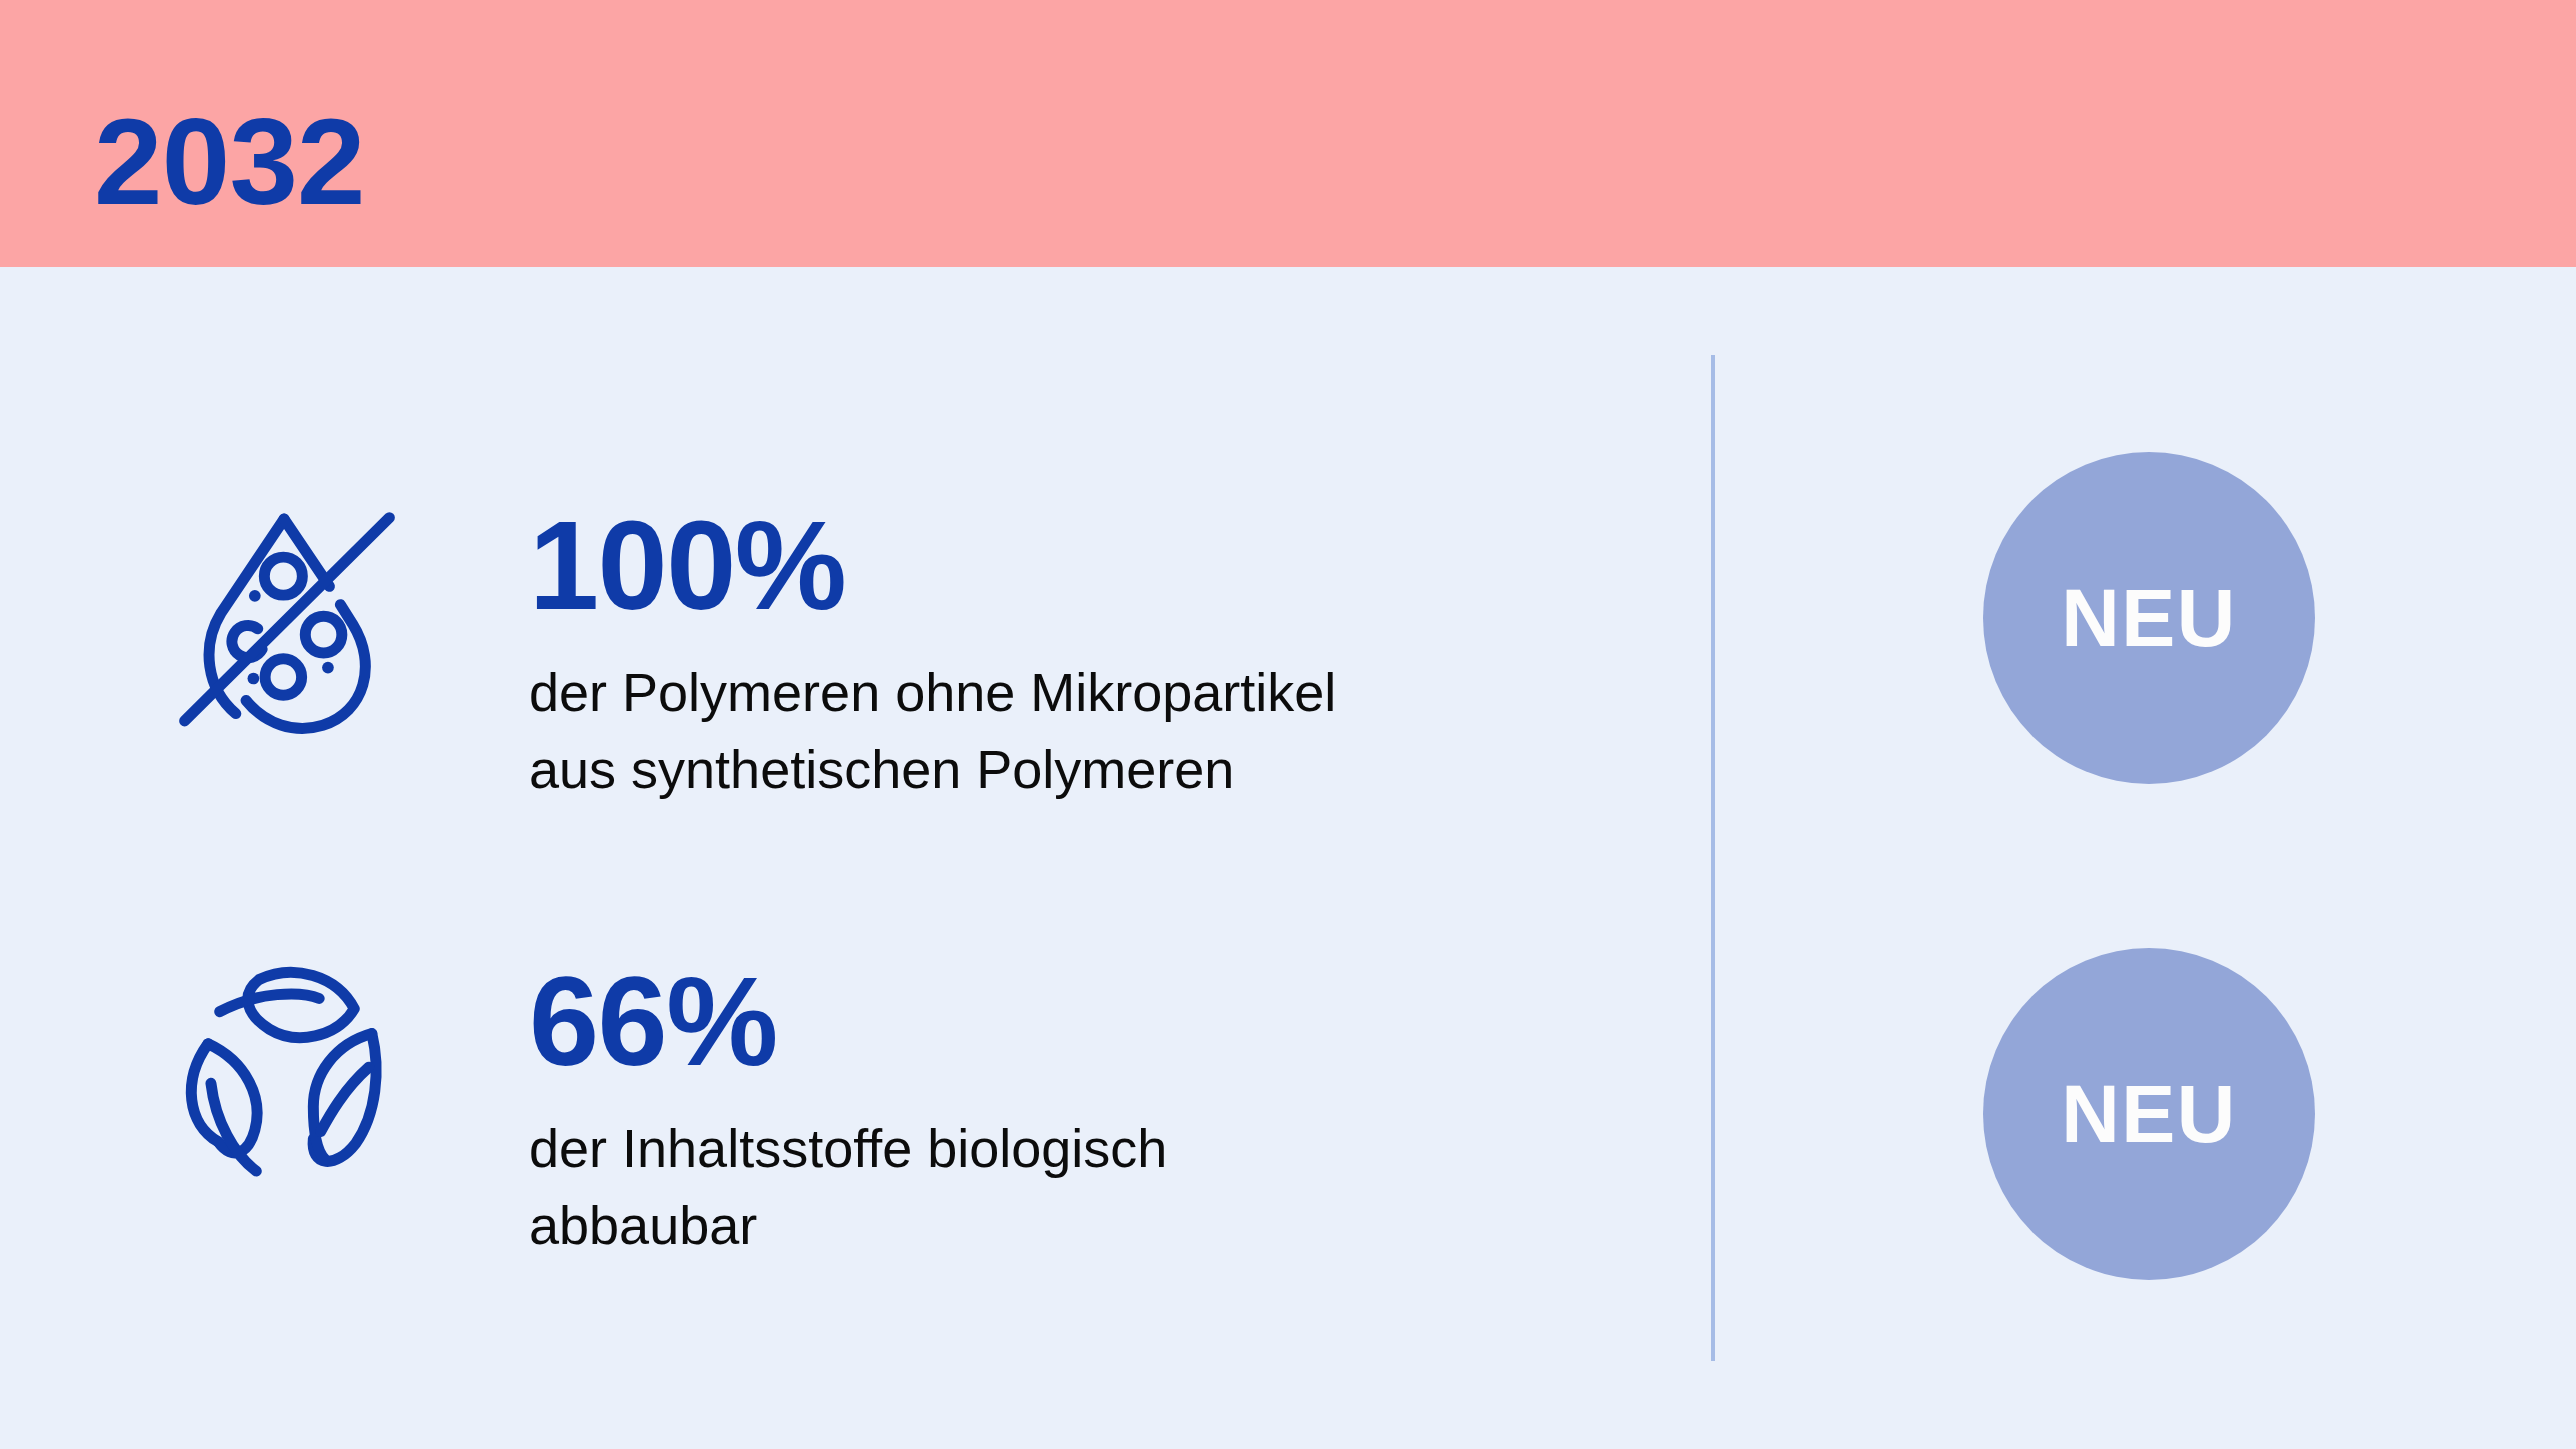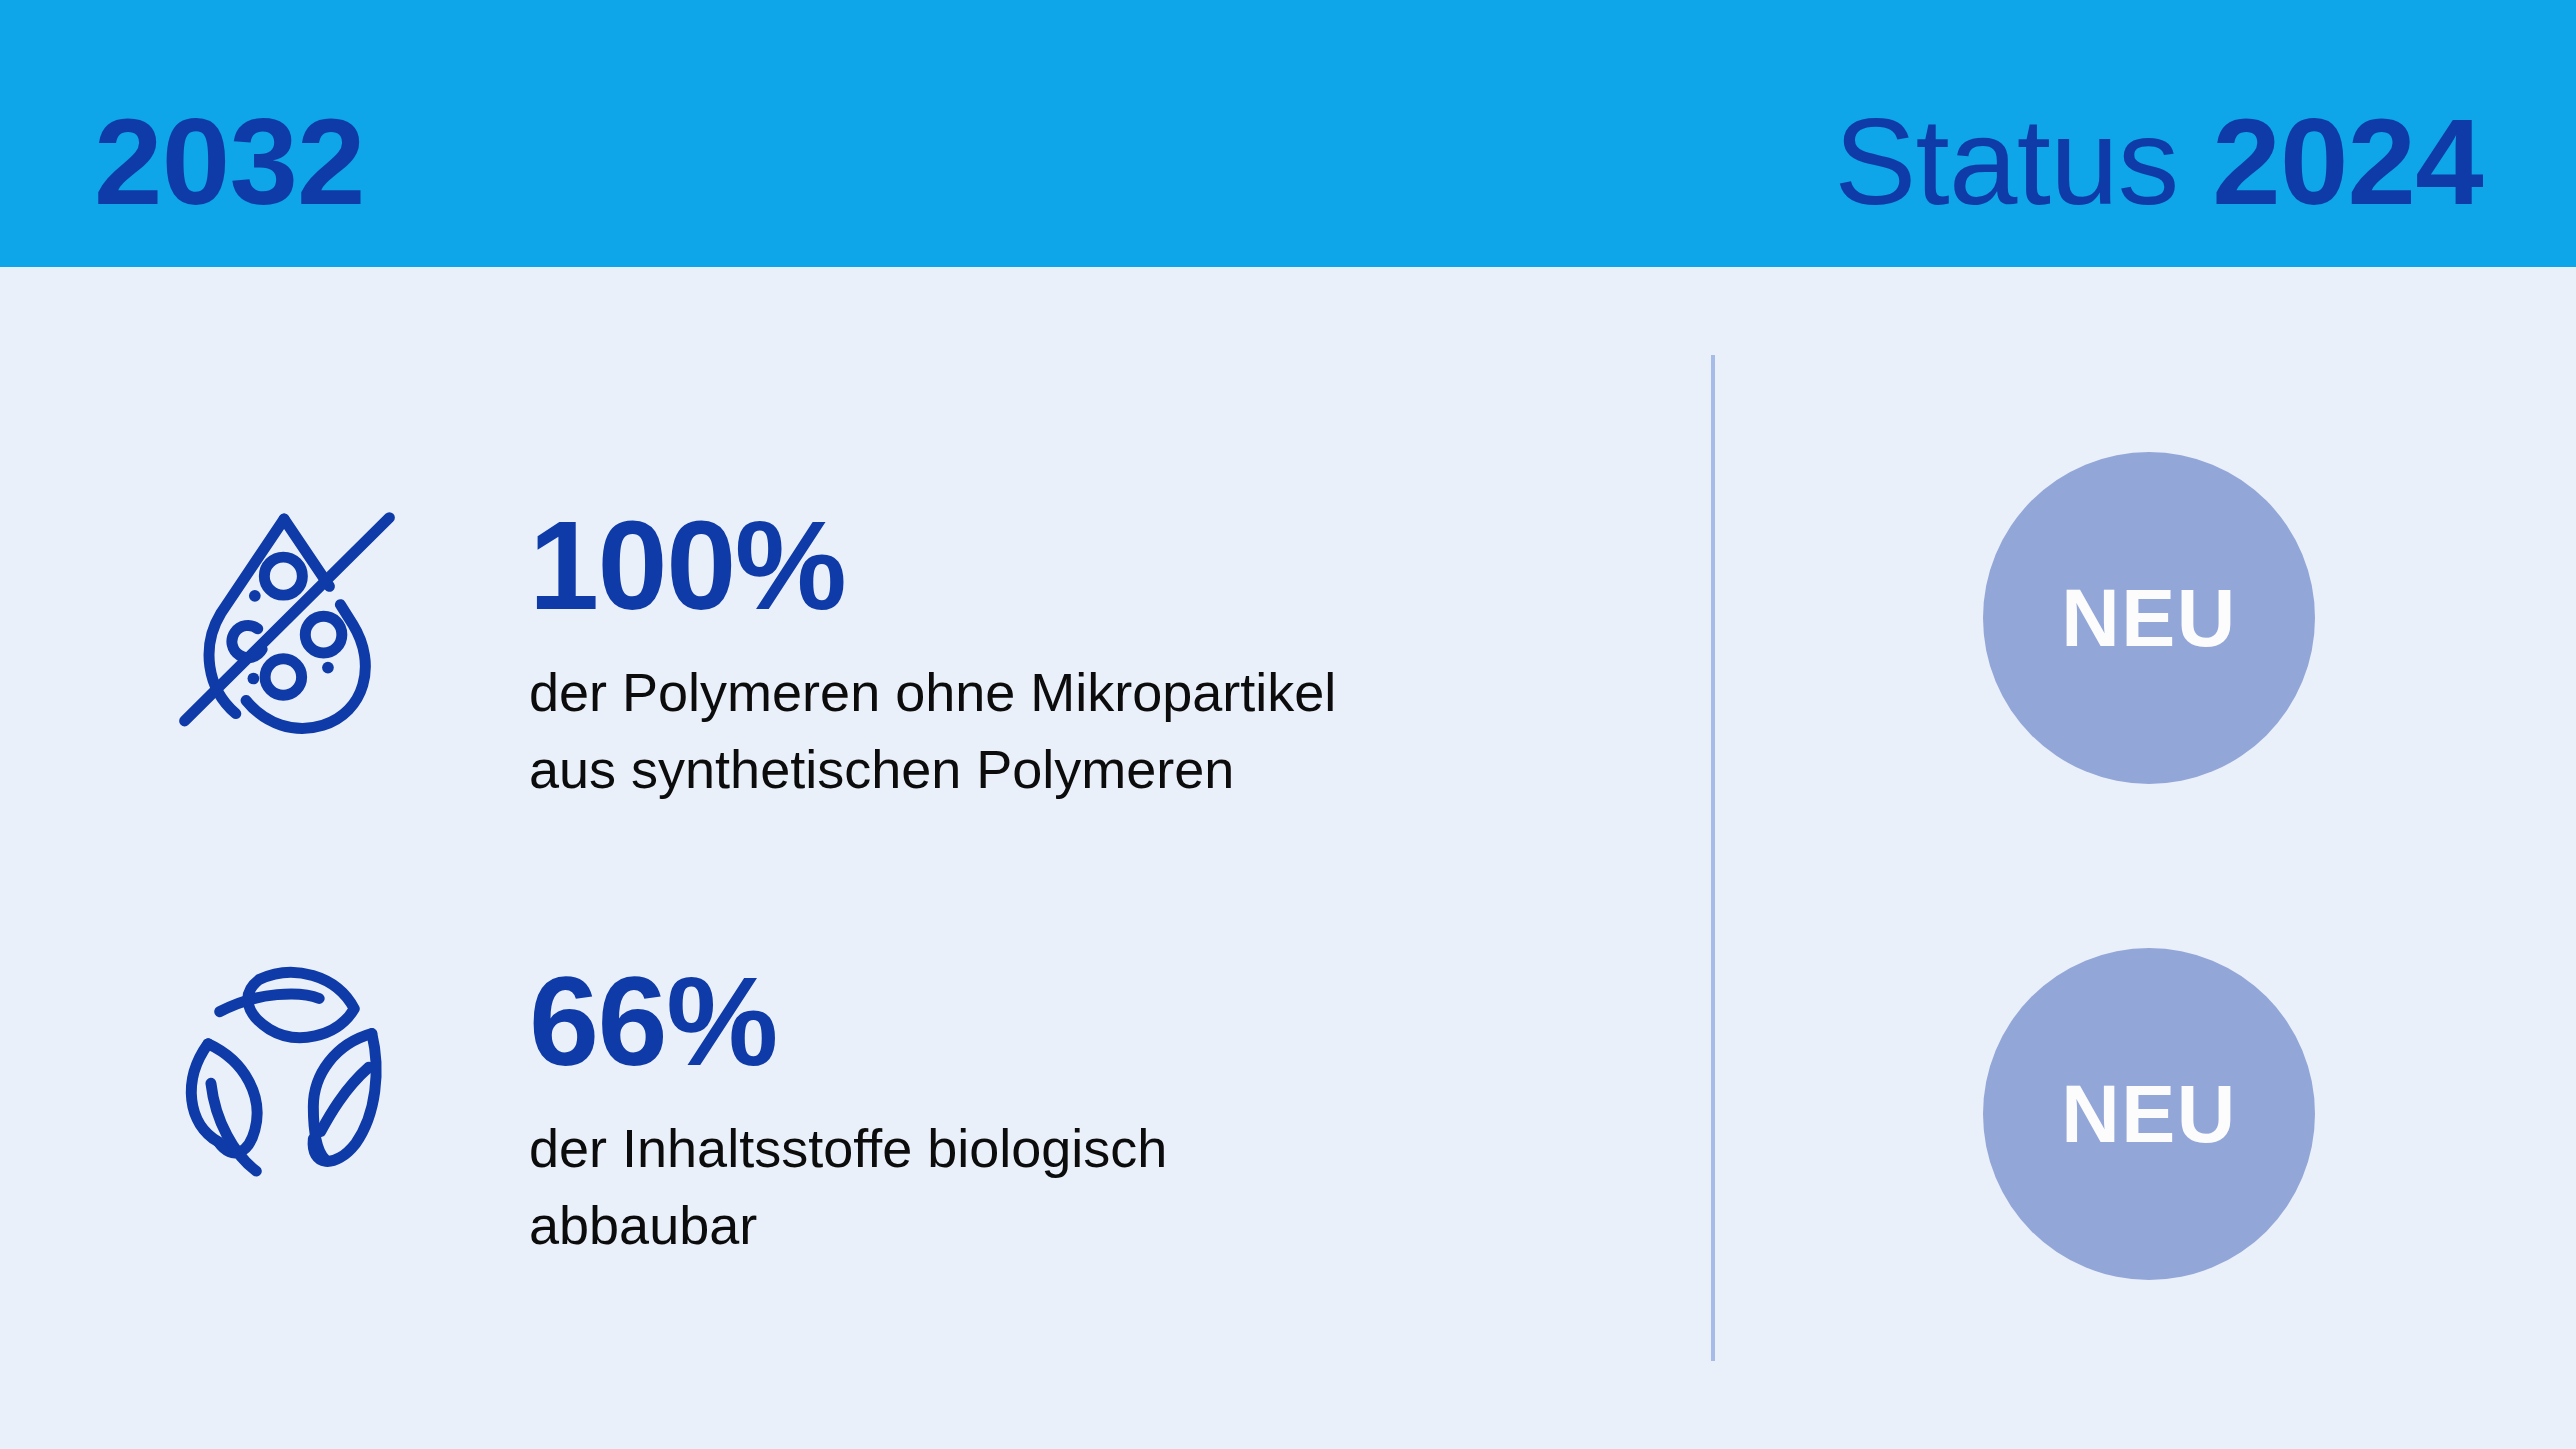--- a/index.html
+++ b/index.html
@@ -19,25 +19,25 @@
     height: 1450px;
     background: #ffffff;
   }
 
   
   .header {
     position: absolute;
     left: 0; top: 0;
     width: 2576px;
     height: 322px;
-    background: #0ea5e9;
+    background: #fca5a5;
     display: flex;
     align-items: center;
     justify-content: space-between;
-    padding: 0 93px 0 94px;
+    padding: 0 70px 0 94px;
   }
 
   .header-year {
     font-size: 123px;
     font-weight: 700;
     color: #0F3BA8;
     line-height: 1;
     letter-spacing: -0.7px;
     white-space: nowrap;
   }
@@ -133,23 +133,20 @@
     user-select: none;
   }
 </style>
 </head>
 <body>
 
 <div class="page">
 
   <div class="header">
     <div class="header-year">2032</div>
-    <div class="header-status">
-      <span class="status-word">Status</span><span>&nbsp;</span><span class="status-year">2024</span>
-    </div>
   </div>
 
   <div class="panel">
 
     <div class="divider"></div>
 
     <div class="stat-row stat-row-1">
       <div class="stat-icon">
         <svg viewBox="0 0 320 320" fill="none" xmlns="http://www.w3.org/2000/svg">
 

